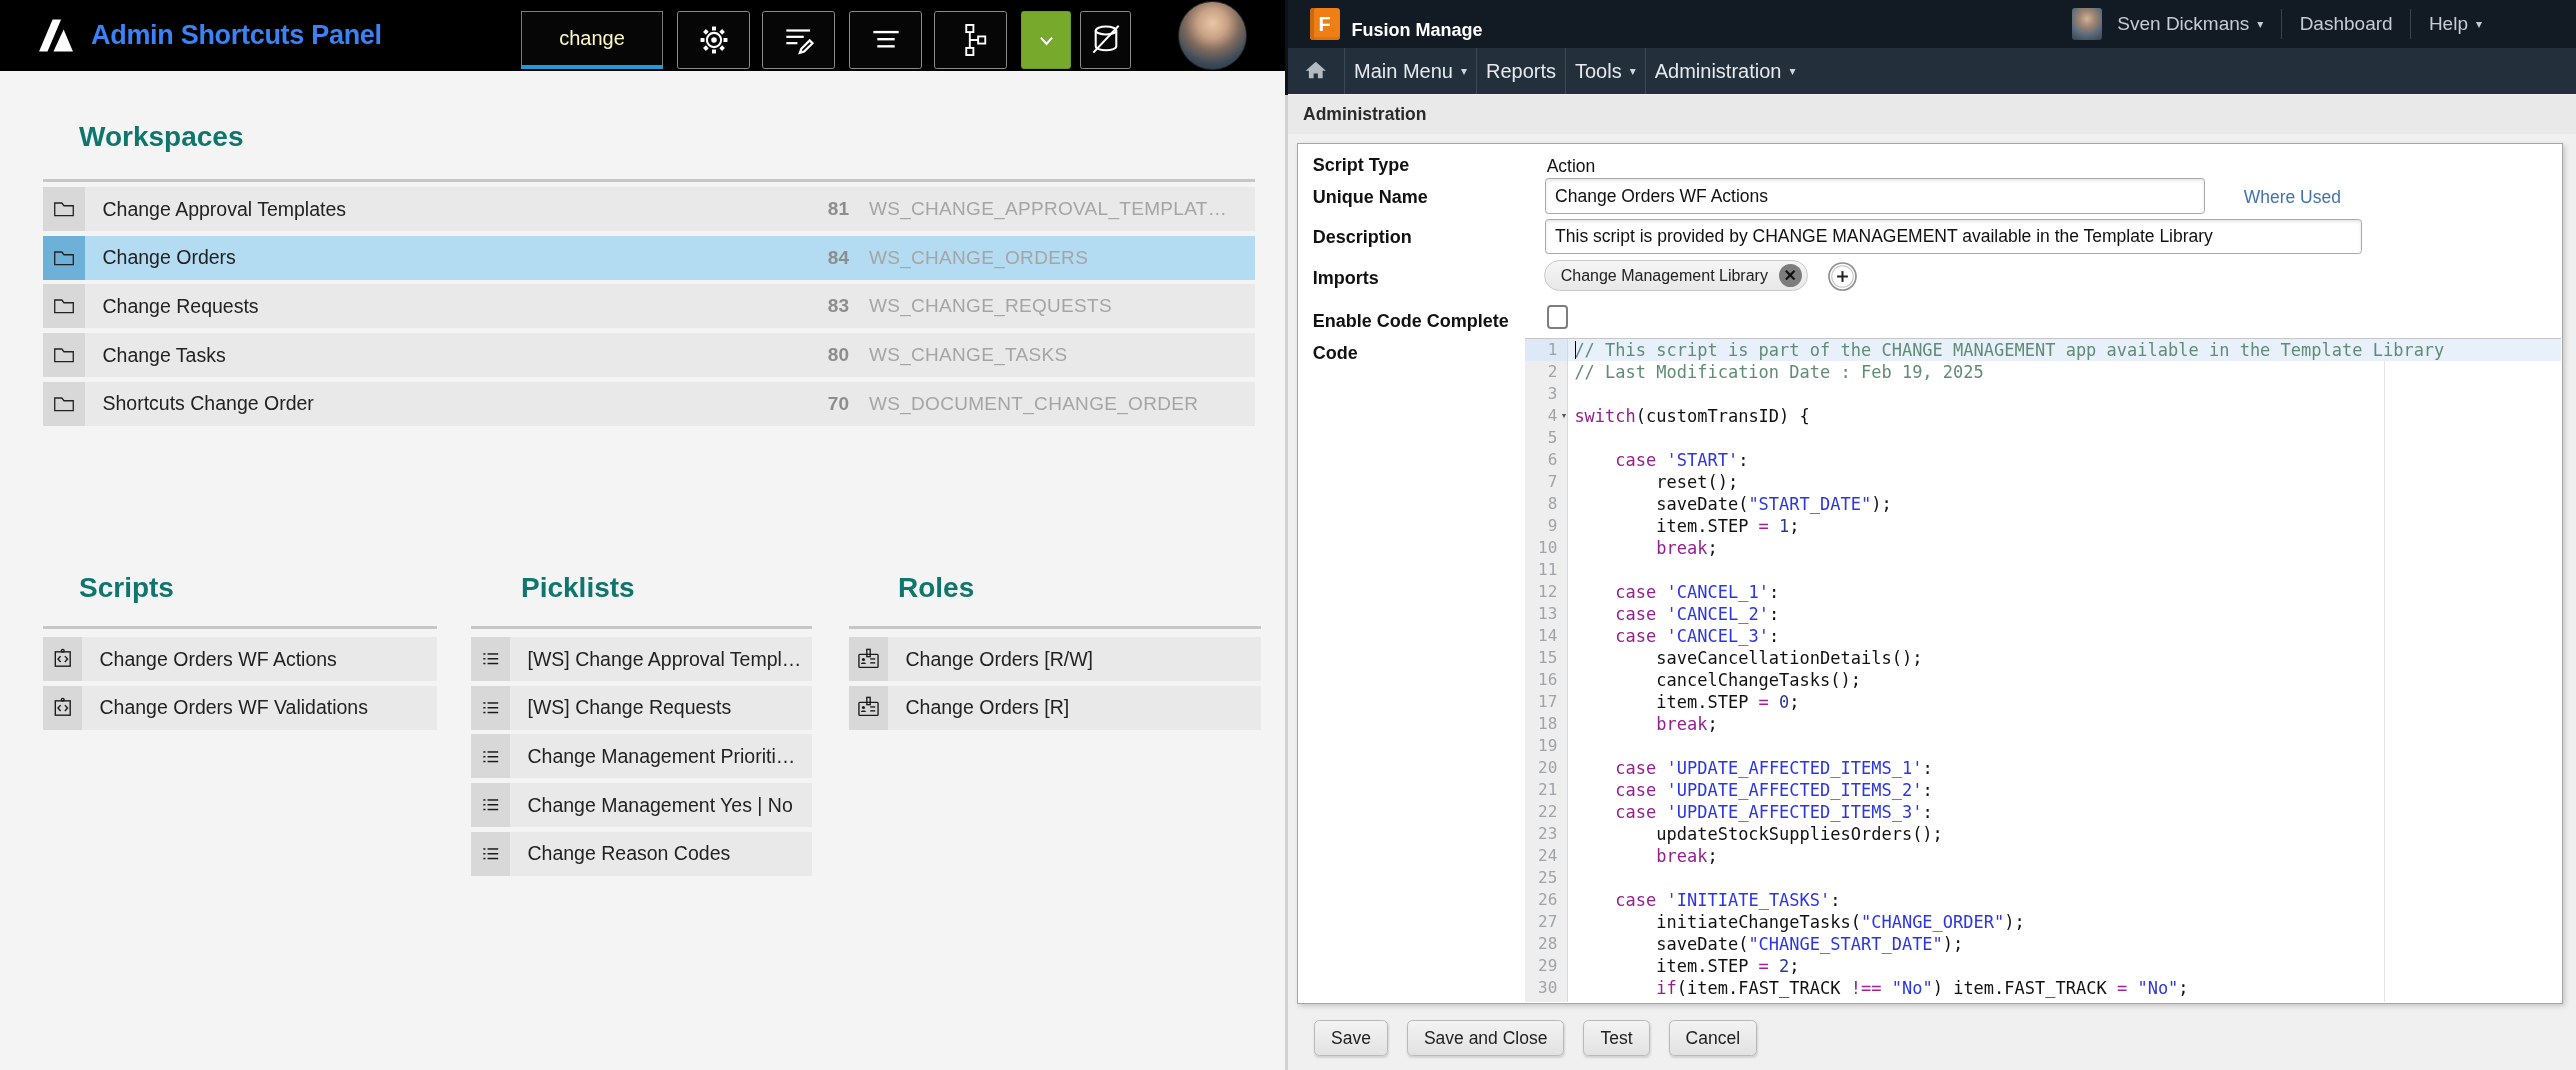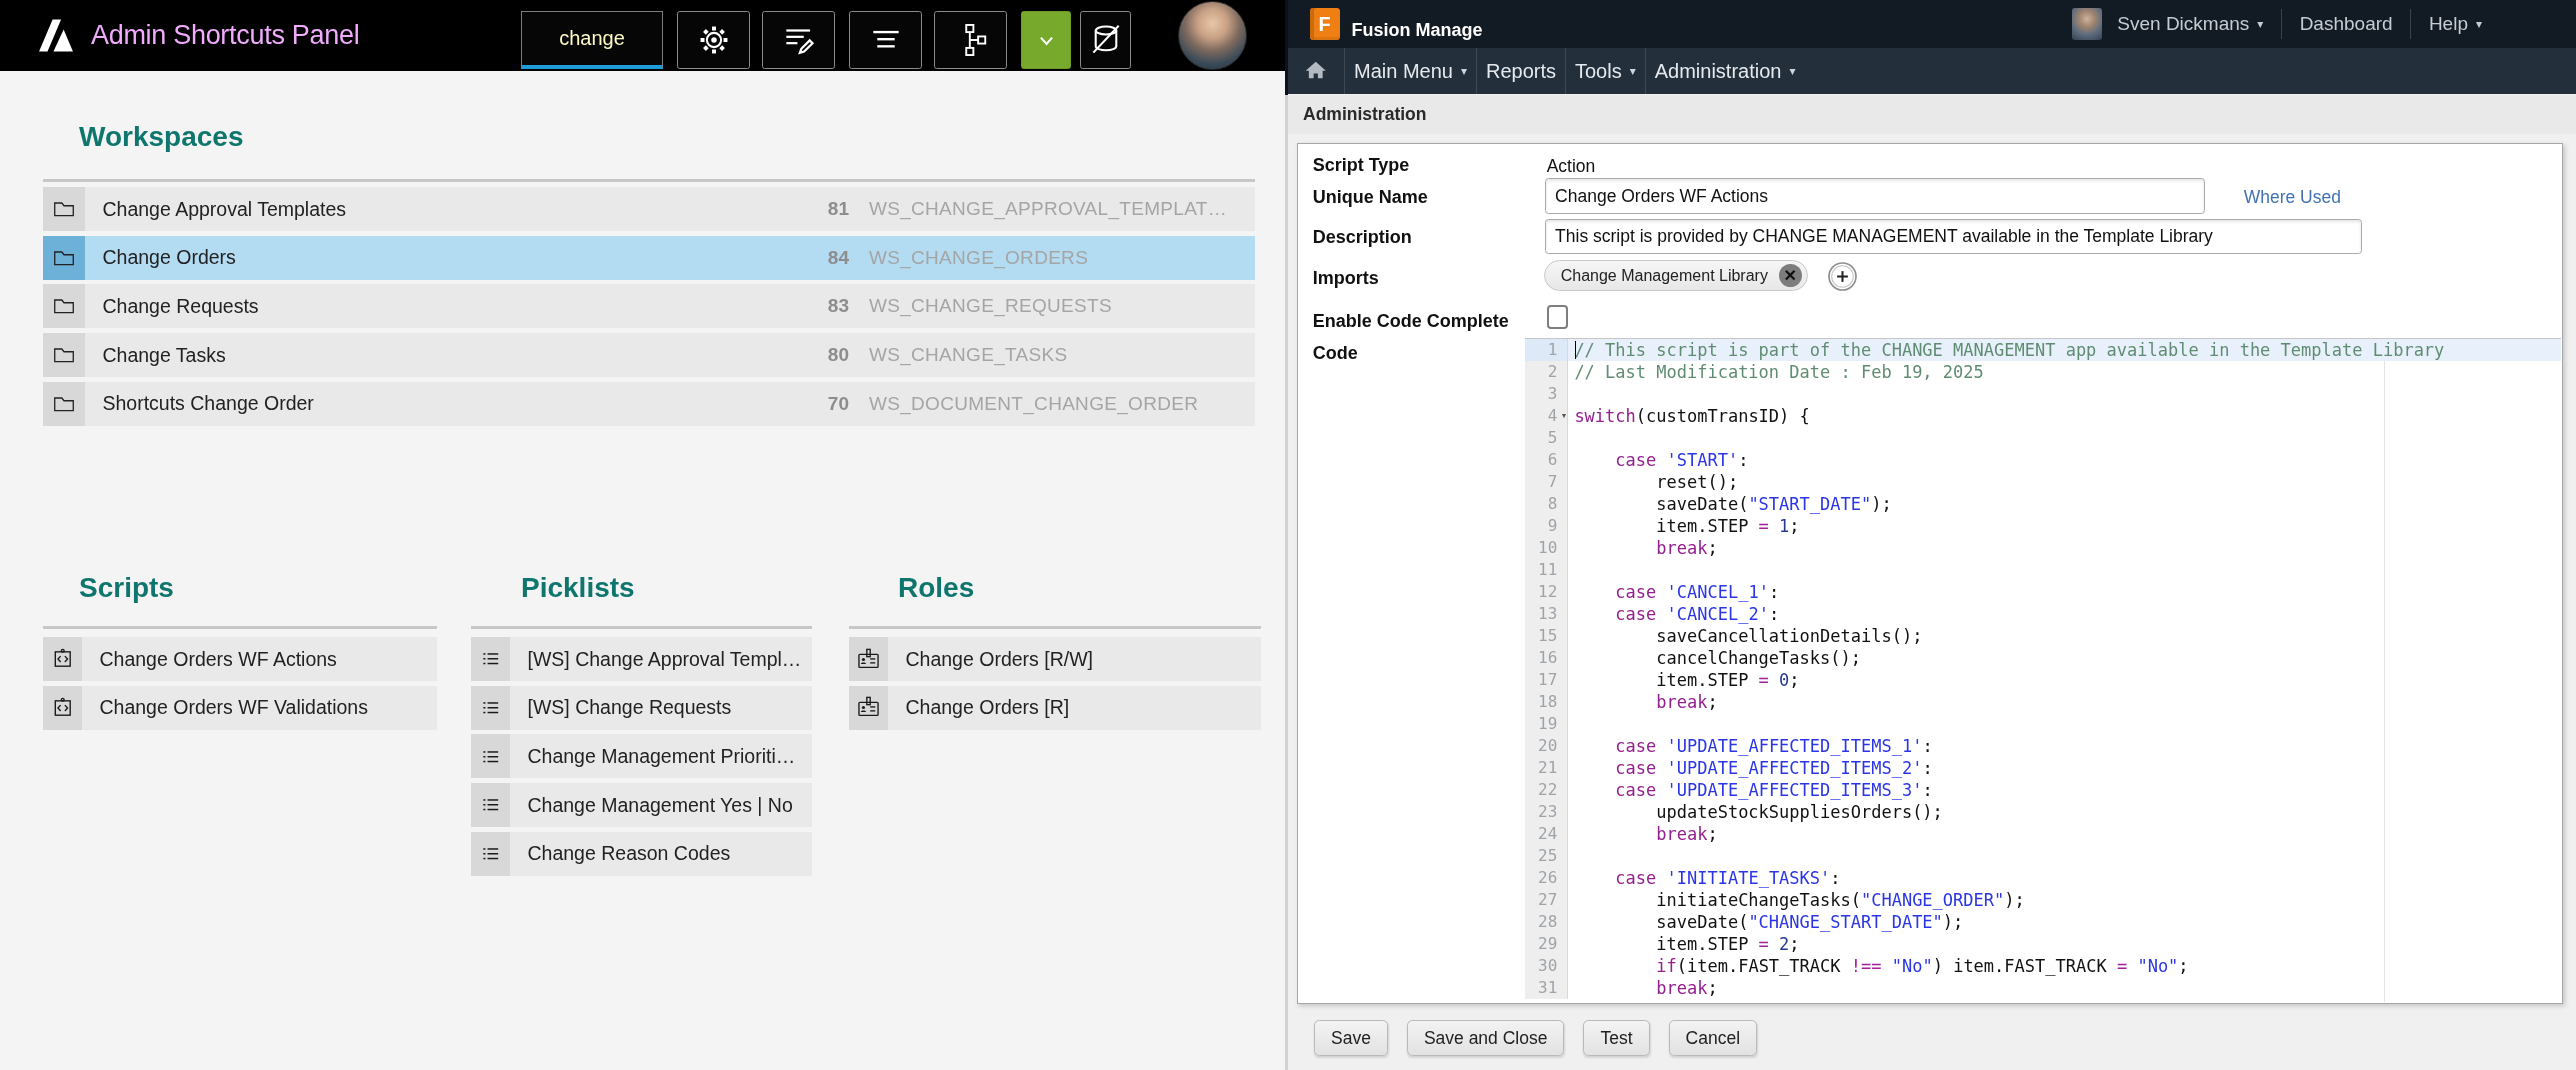--- a/index.html
+++ b/index.html
@@ -4,21 +4,21 @@
 <style>
   html,body{margin:0;padding:0;width:2576px;height:1071px;overflow:hidden;
     background:#f0f0f0;font-family:"Liberation Sans",sans-serif;}
   *{box-sizing:border-box;}
 
   
   .left-pane{position:absolute;left:0;top:0;width:1285px;height:1071px;background:#f4f4f4;}
   .lp-header{position:absolute;left:0;top:0;width:1285px;height:71px;background:#000;}
   .lp-logo{position:absolute;left:35px;top:16px;width:42px;height:39px;}
   .lp-title{position:absolute;left:91px;top:0;height:71px;display:flex;align-items:center;
-    color:#f0abfc;font-size:27px;font-weight:400;letter-spacing:-0.3px;}
+    color:#3b82f6;font-size:27px;font-weight:700;letter-spacing:-0.3px;}
   .lp-search{position:absolute;left:521px;top:11.4px;width:142px;height:58px;background:#060606;
     border:1.3px solid #7d7d7d;border-bottom:4px solid var(--accent-blue,#1f9cd8);
     color:#fef9c3;font-size:20px;text-align:center;font-family:"Liberation Sans",sans-serif;outline:none;}
   .tbtn{position:absolute;top:11.4px;width:73px;height:58px;background:#060606;
     border:1.3px solid #8a8a8a;border-radius:2.7px;display:flex;align-items:center;justify-content:center;cursor:pointer;}
   .tbtn svg{width:38px;height:38px;}
   .tbtn.green{background:var(--green,#76a92c);border-color:#6d9b28;}
   .lp-avatar{position:absolute;left:1178px;top:1.3px;width:69px;height:69px;border-radius:50%;
     background:radial-gradient(circle at 50% 32%, #e8c7a8 0%, #c9a185 26%, #7e6a5e 48%, #3a4a58 72%, #222f3b 100%);
     border:1.3px solid #2a2a2a;}
@@ -513,20 +513,24 @@
             </div>
             <div class="cl">
               <div class="ln">12</div>
               <div class="lc"><span class="tok-p">    </span><span class="tok-k">case</span><span class="tok-p"> </span><span class="tok-s">'CANCEL_1'</span><span class="tok-p">:</span></div>
             </div>
             <div class="cl">
               <div class="ln">13</div>
               <div class="lc"><span class="tok-p">    </span><span class="tok-k">case</span><span class="tok-p"> </span><span class="tok-s">'CANCEL_2'</span><span class="tok-p">:</span></div>
             </div>
             <div class="cl">
+              <div class="ln">14</div>
+              <div class="lc"><span class="tok-p">    </span><span class="tok-k">case</span><span class="tok-p"> </span><span class="tok-s">'CANCEL_3'</span><span class="tok-p">:</span></div>
+            </div>
+            <div class="cl">
               <div class="ln">15</div>
               <div class="lc"><span class="tok-p">        saveCancellationDetails();</span></div>
             </div>
             <div class="cl">
               <div class="ln">16</div>
               <div class="lc"><span class="tok-p">        cancelChangeTasks();</span></div>
             </div>
             <div class="cl">
               <div class="ln">17</div>
               <div class="lc"><span class="tok-p">        item.STEP </span><span class="tok-o">=</span><span class="tok-p"> </span><span class="tok-n">0</span><span class="tok-p">;</span></div>

